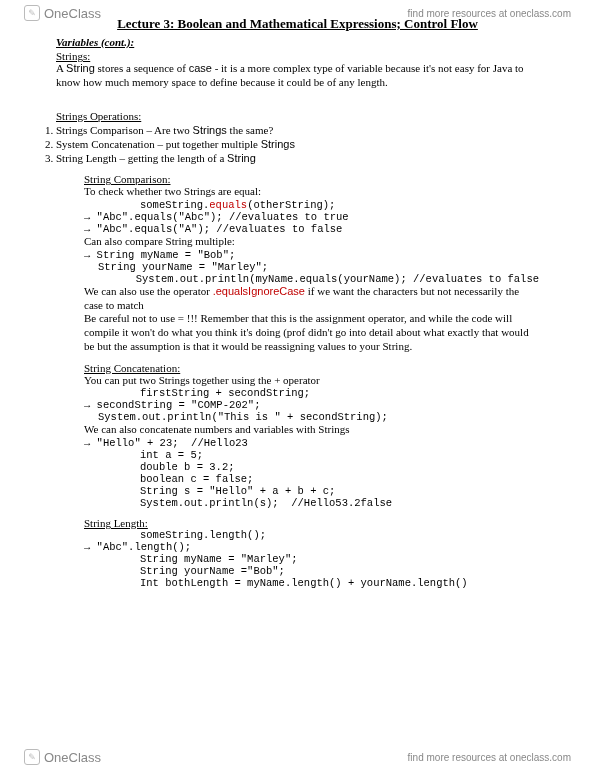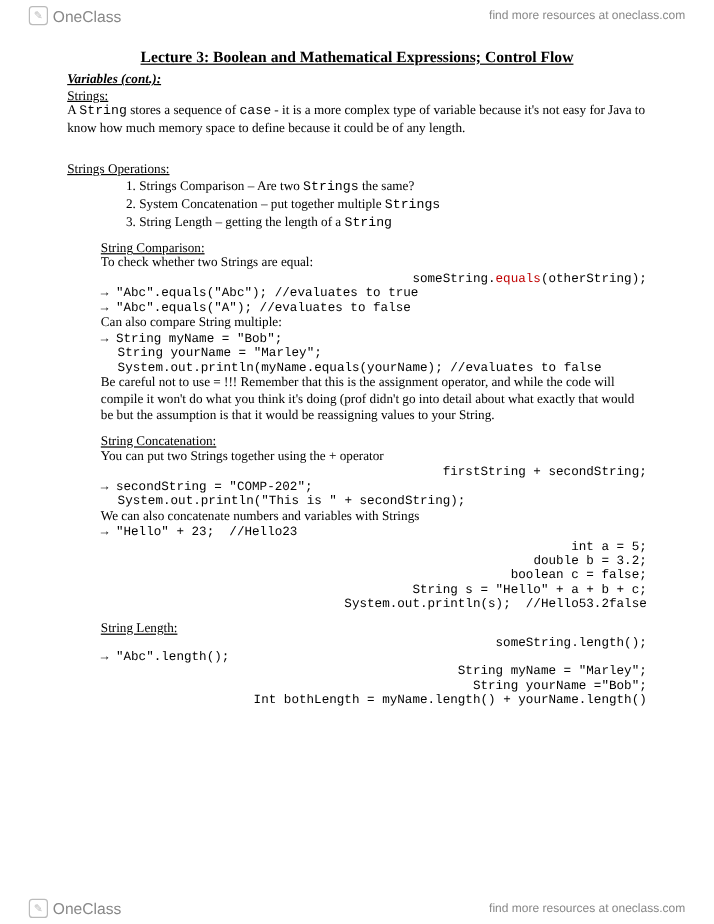--- a/index.html
+++ b/index.html
@@ -24,37 +24,37 @@
     font-size: 10px;
     color: #666;
   }
   .header-bar { position: absolute; top: 0; left: 0; }
   .footer-bar { position: absolute; bottom: 0; left: 0; }
   .logo { display: flex; align-items: center; gap: 4px; color: #888; font-weight: 300; font-size: 13px; }
   .logo-icon { width: 16px; height: 16px; border: 1.5px solid #bbb; border-radius: 3px; display: flex; align-items: center; justify-content: center; font-size: 9px; color: #bbb; }
   .tagline { color: #888; font-size: 10px; }
 
   .page {
-    padding: 40px 56px 36px 56px;
+    padding: 16px 56px 36px 56px;
   }
   .title {
     text-align: center;
     font-weight: bold;
     text-decoration: underline;
     font-size: 13px;
     margin-bottom: 4px;
   }
   .h1 { font-weight: bold; text-decoration: underline; font-size: 11px; margin-top: 2px; font-style: italic; }
   .h2 { text-decoration: underline; font-size: 11px; margin-top: 2px; }
   .para { font-size: 11px; line-height: 1.25; }
   .code { font-family: "Courier New", monospace; font-size: 10.5px; white-space: pre; }
-  .mono-inline { font-family: Liberation Mono, monospace; }
-  ol.ops { margin-left: 60px; margin-top: 1px; margin-bottom: 6px; font-size: 11px; }
+  .mono-inline { font-family: Liberation Sans, sans-serif; }
+  ol.ops { margin-top: 1px; margin-bottom: 6px; font-size: 11px; }
   ol.ops li { line-height: 1.3; }
-  .indent2 { margin-left: 56px; text-align: right; }
+  .indent2 { margin-left: 56px; }
   .arrow::before { content: "→ "; }
   .red { color: #c00000; }
   .sub { margin-left: 28px; margin-top: 8px; }
 </style>
 </head>
 <body>
 
 <div class="header-bar">
   <div class="logo">
     <span class="logo-icon">✎</span>
@@ -82,21 +82,22 @@
 
   <div class="sub">
     <div class="h2">String Comparison:</div>
     <div class="para">To check whether two Strings are equal:</div>
     <div class="code indent2"><span>someString.</span><span class="red">equals</span><span>(otherString);</span></div>
     <div class="code arrow">"Abc".equals("Abc"); //evaluates to true</div>
     <div class="code arrow">"Abc".equals("A"); //evaluates to false</div>
     <div class="para">Can also compare String multiple:</div>
     <div class="code arrow">String myName = "Bob";</div>
     <div class="code" style="margin-left:14px;">String yourName = "Marley";</div>
-    <div class="code" style="margin-left:14px;">System.out.println(myName.equals(yourName); //evaluates to false</div>
+    <div class="code" style="margin-left:14px;text-align:right;">System.out.println(myName.equals(yourName); //evaluates to false</div>
+    <div class="para"><span>We can also use the operator </span><span class="mono-inline red">.equalsIgnoreCase</span><span> if we want the characters but not necessarily the case to match</span></div>
     <div class="para">Be careful not to use = !!! Remember that this is the assignment operator, and while the code will compile it won't do what you think it's doing (prof didn't go into detail about what exactly that would be but the assumption is that it would be reassigning values to your String.</div>
   </div>
 
   <div class="sub">
     <div class="h2">String Concatenation:</div>
     <div class="para">You can put two Strings together using the + operator</div>
     <div class="code indent2">firstString + secondString;</div>
     <div class="code arrow">secondString = "COMP-202";</div>
     <div class="code" style="margin-left:14px;">System.out.println("This is " + secondString);</div>
     <div class="para">We can also concatenate numbers and variables with Strings</div>

